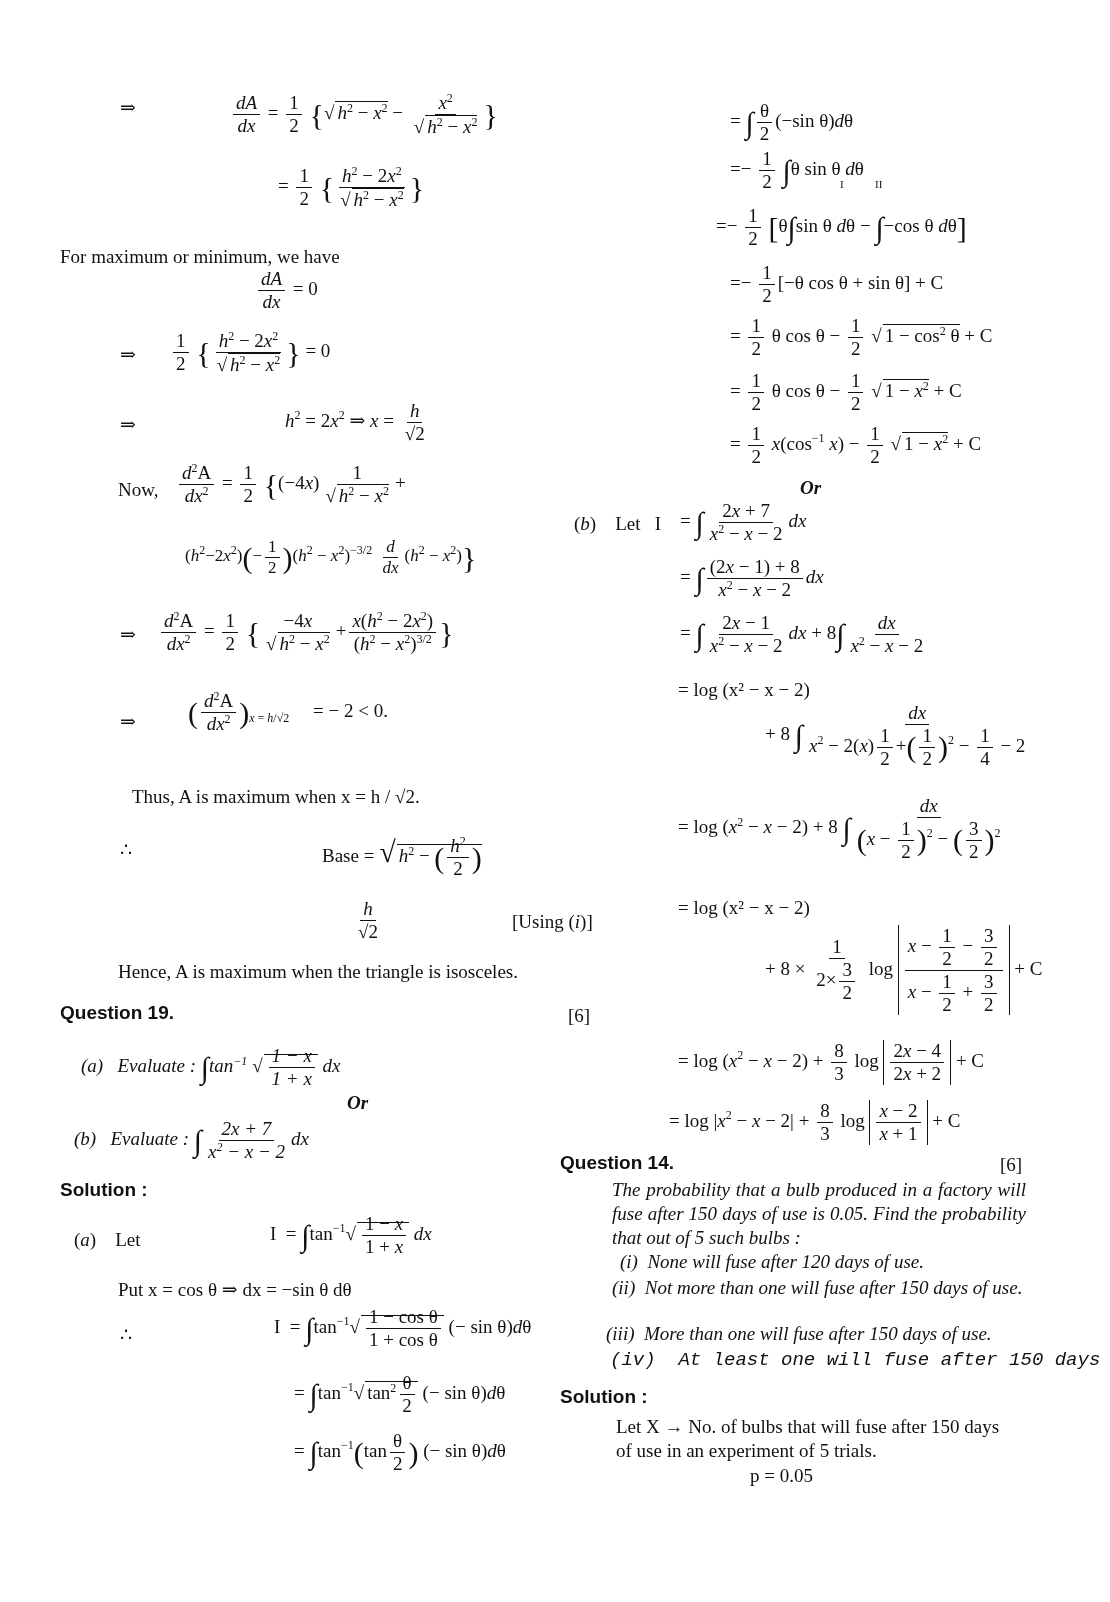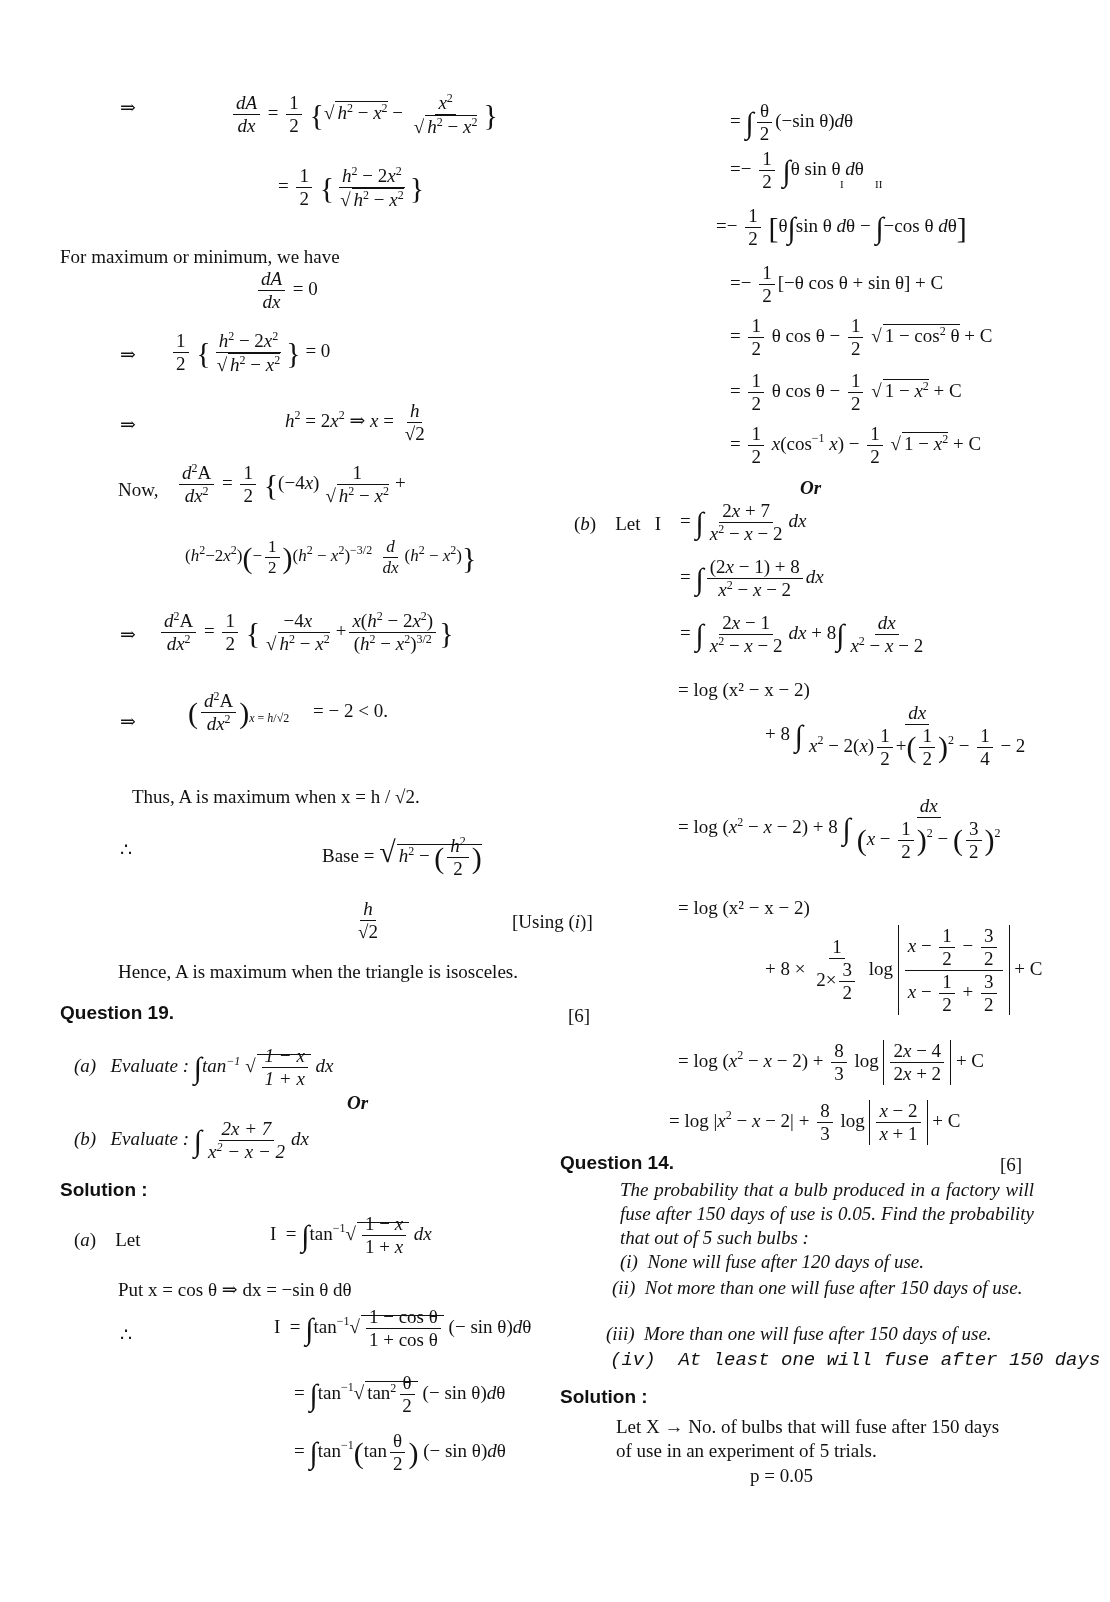--- a/index.html
+++ b/index.html
@@ -158,21 +158,21 @@
         <span>√2</span>
       </span>
   </div>
   <div class="row" style="top:912px;left:452px;">[Using (<span class="it">i</span>)]</div>
 
   <div class="row" style="top:962px;left:58px;">Hence, A is maximum when the triangle is isosceles.</div>
 
   <div class="row heading" style="top:1003px;left:0px;">Question 19.</div>
   <div class="row" style="top:1006px;left:508px;">[6]</div>
 
-  <div class="row q" style="top:1045px;left:14px;text-align:right;">
+  <div class="row q" style="top:1045px;left:21px;text-align:right;">
     <span>(a)</span>&nbsp;&nbsp;
     <span>Evaluate :</span>
     <span class="int">∫</span><span class="it">tan<sup>−1</sup></span>
     <span class="rad"></span><span class="sqrt"><span class="frac">
           <span>1 − <span class="it">x</span></span>
           <span>1 + <span class="it">x</span></span>
         </span></span> <span class="it">dx</span>
   </div>
 
   <div class="row b it" style="top:1093px;left:287px;">Or</div>
@@ -374,21 +374,21 @@
         <span>3</span>
       </span> log <span class="abs"><span class="frac">
           <span><span class="it">x</span> − 2</span>
           <span><span class="it">x</span> + 1</span>
         </span></span> + C
   </div>
 
   <div class="row heading" style="top:1153px;left:0px;">Question 14.</div>
   <div class="row" style="top:1155px;left:440px;">[6]</div>
 
-  <div style="position:absolute;top:1178px;left:60px;width:414px;line-height:24px;text-align:justify;" class="q">The probability that a bulb produced in a factory will fuse after 150 days of use is 0.05. Find the probability that out of 5 such bulbs :</div>
+  <div style="position:absolute;top:1178px;left:52px;width:414px;line-height:24px;text-align:justify;" class="q">The probability that a bulb produced in a factory will fuse after 150 days of use is 0.05. Find the probability that out of 5 such bulbs :</div>
 
   <div class="row q" style="top:1252px;left:60px;">
     <span>(i)</span>&nbsp; <span>None will fuse after 120 days of use.</span>
   </div>
   <div style="position:absolute;top:1276px;left:52px;width:420px;line-height:24px;" class="q">
     <span>(ii)</span>&nbsp; <span>Not more than one will fuse after 150 days of use.</span>
   </div>
   <div class="row q" style="top:1324px;left:46px;">
     <span>(iii)</span>&nbsp; <span>More than one will fuse after 150 days of use.</span>
   </div>

